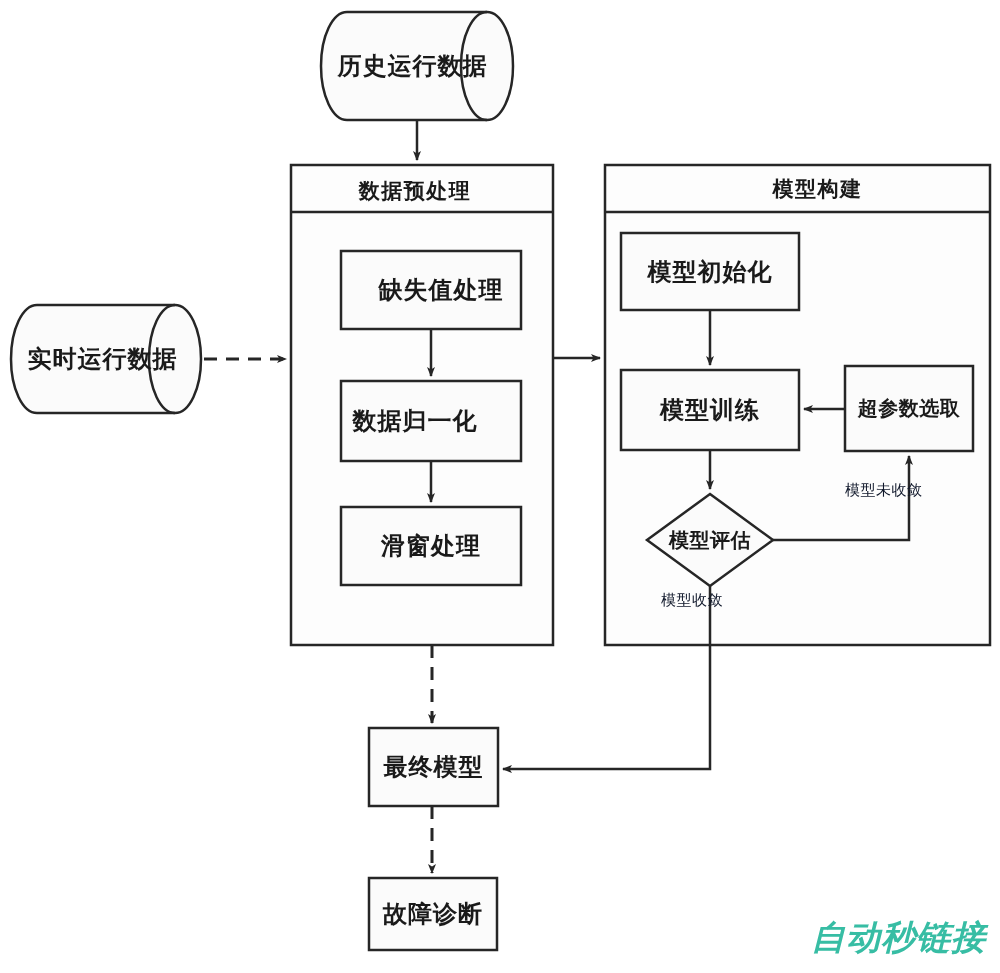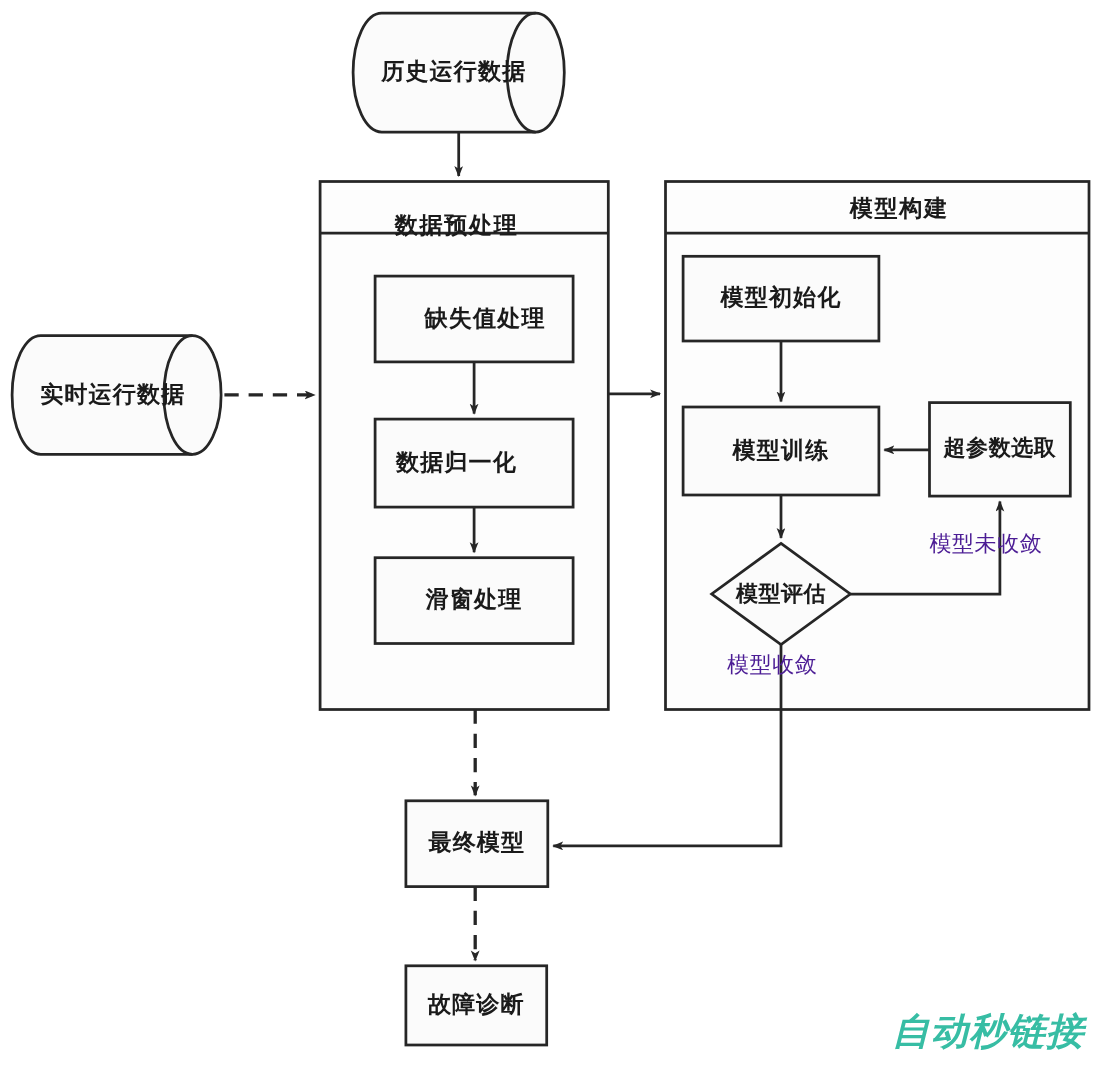--- a/index.html
+++ b/index.html
@@ -24,31 +24,31 @@
     width: 1000px;
     height: 973px;
   }
   .node-label {
     position: absolute;
     display: flex;
     align-items: center;
     justify-content: center;
     text-align: center;
     color: #1a1a1a;
-    font-size: 21px;
+    font-size: 24px;
     font-weight: 600;
     letter-spacing: 1px;
     line-height: 1.15;
     pointer-events: none;
     white-space: nowrap;
   }
   .edge-label {
     position: absolute;
-    color: #4c1d95;
-    font-size: 20px;
+    color: #0f172a;
+    font-size: 15px;
     font-weight: 500;
     letter-spacing: 0.5px;
     white-space: nowrap;
   }
   .group-title {
     position: absolute;
     display: flex;
     align-items: center;
     justify-content: center;
     text-align: center;
@@ -136,21 +136,21 @@
 
     <line x1="432" y1="645" x2="432" y2="723" stroke="#262626" stroke-width="3" stroke-dasharray="13 9" marker-end="url(#arrow)"></line>
 
     <line x1="432" y1="806" x2="432" y2="873" stroke="#262626" stroke-width="3" stroke-dasharray="13 9" marker-end="url(#arrow)"></line>
   </svg>
 
   <div class="node-label" style="left:330px; top:12px; width:165px; height:108px;">历史运行数据</div>
 
   <div class="node-label" style="left:20px; top:305px; width:165px; height:108px;">实时运行数据</div>
 
-  <div class="group-title" style="left:291px; top:181px; width:248px; height:47px;">数据预处理</div>
+  <div class="group-title" style="left:291px; top:167px; width:248px; height:47px;">数据预处理</div>
 
   <div class="group-title" style="left:605px; top:165px; width:385px; height:47px;margin-left:20px;">模型构建</div>
 
   <div class="node-label" style="left:341px; top:251px; width:200px; height:78px;">缺失值处理</div>
 
   <div class="node-label" style="left:341px; top:381px; width:148px; height:80px;">数据归一化</div>
 
   <div class="node-label" style="left:341px; top:507px; width:180px; height:78px;">滑窗处理</div>
 
   <div class="node-label" style="left:621px; top:233px; width:178px; height:77px;">模型初始化</div>

